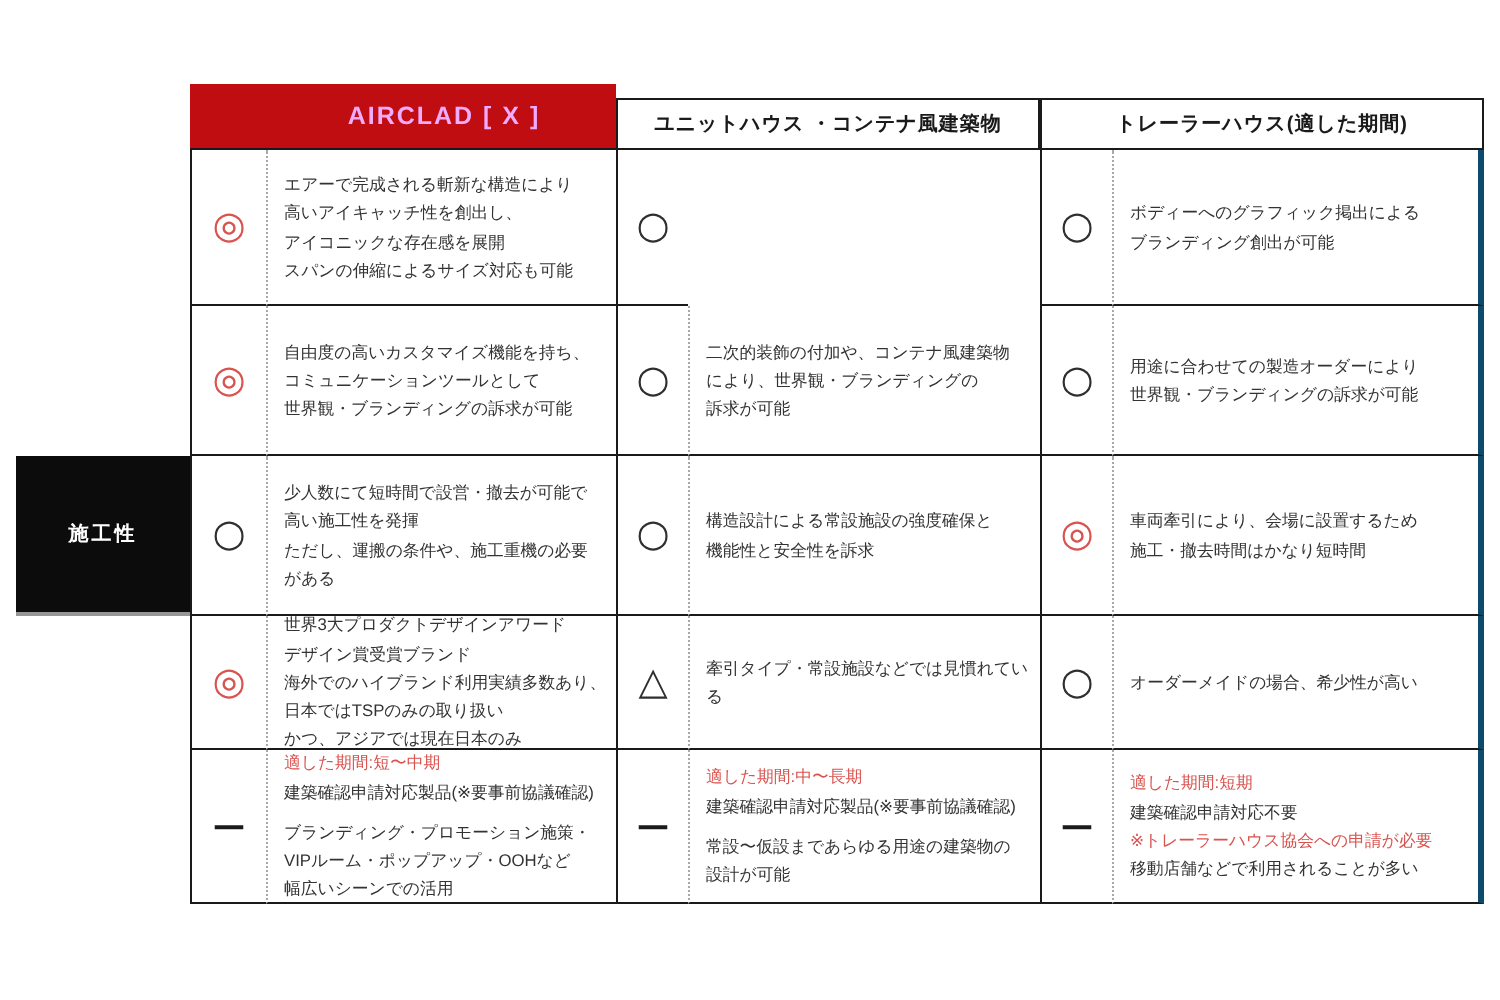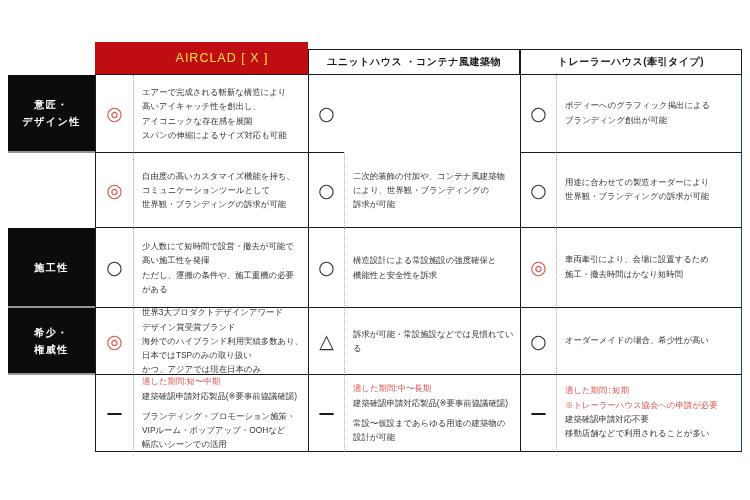--- a/index.html
+++ b/index.html
@@ -14,22 +14,22 @@
     grid-template-rows:33px 78px 75px 80px 67px 77px;
   }
   
   .c1{grid-column:1}.c2{grid-column:2}.c3{grid-column:3}.c4{grid-column:4}
   .c5{grid-column:5}.c6{grid-column:6}.c7{grid-column:7}
   .h23{grid-column:2 / span 2}.h45{grid-column:4 / span 2}.h67{grid-column:6 / span 2}
   .r1{grid-row:1}.r2{grid-row:2}.r3{grid-row:3}.r4{grid-row:4}.r5{grid-row:5}.r6{grid-row:6}
 
   
   .hdr-red{
-    background:#c00d12;color:#fde047;display:flex;align-items:center;justify-content:center;
-    font-weight:normal;font-size:12.5px;letter-spacing:1px;border-bottom:1px solid #1a1a1a;padding-left:41px;
+    background:#c00d12;color:#f0abfc;display:flex;align-items:center;justify-content:center;
+    font-weight:bold;font-size:12.5px;letter-spacing:1px;border-bottom:1px solid #1a1a1a;padding-left:41px;
   }
   .hdr-white{
     margin-top:7px;background:#ffffff;border:1px solid #1a1a1a;
     display:flex;align-items:center;justify-content:center;
     font-weight:bold;font-size:10px;color:#1a1a1a;letter-spacing:.5px;
   }
 
   
   .label{
     background:#0c0c0c;color:#ffffff;display:flex;align-items:center;justify-content:center;
@@ -45,35 +45,33 @@
     font-family:"DejaVu Sans",sans-serif;font-size:19px;line-height:1;
   }
   .sym.dash{font-weight:bold;font-size:16px;}
 
   
   .txt{
     background:#ffffff;border-left:1px dotted #a8a8a8;border-bottom:1px solid #1a1a1a;
     padding:5px 3px 5px 8px;display:flex;flex-direction:column;justify-content:center;
     font-size:8.4px;line-height:1.7;color:#333333;white-space:pre-line;overflow:hidden;
   }
-  .txt.edge{border-right:1px solid #0c4a6e;font-family:Liberation Mono, monospace;}
+  .txt.edge{border-right:3px solid #0c4a6e;}
   .line{white-space:pre-line;}
   .line.gap{margin-top:6px;}
 </style>
 </head>
 <body>
 
 <div class="grid">
 
   <div class="hdr-red r1 h23">AIRCLAD [ X ]</div>
   <div class="hdr-white r1 h45">ユニットハウス ・コンテナ風建築物</div>
-  <div class="hdr-white r1 h67">トレーラーハウス(牽引タイプ)</div>
+  <div class="hdr-white r1 h67">トレーラーハウス(適した期間)</div>
 
-  <div class="label r2 c1">意匠・
-デザイン性</div>
   <div class="sym r2 c2" style="color:#d9534f">◎</div>
   <div class="txt r2 c3">エアーで完成される斬新な構造により
 高いアイキャッチ性を創出し、
 アイコニックな存在感を展開
 スパンの伸縮によるサイズ対応も可能</div>
   <div class="sym r2 c4" style="color:#2f2f2f">○</div>
   <div class="sym r2 c6" style="color:#2f2f2f">○</div>
   <div class="txt edge r2 c7">ボディーへのグラフィック掲出による
 ブランディング創出が可能</div>
 
@@ -95,30 +93,28 @@
 高い施工性を発揮
 ただし、運搬の条件や、施工重機の必要
 がある</div>
   <div class="sym r4 c4" style="color:#2f2f2f">○</div>
   <div class="txt r4 c5">構造設計による常設施設の強度確保と
 機能性と安全性を訴求</div>
   <div class="sym r4 c6" style="color:#d9534f">◎</div>
   <div class="txt edge r4 c7">車両牽引により、会場に設置するため
 施工・撤去時間はかなり短時間</div>
 
-  <div class="label r5 c1">希少・
-権威性</div>
   <div class="sym r5 c2" style="color:#d9534f">◎</div>
   <div class="txt r5 c3">世界3大プロダクトデザインアワード
 デザイン賞受賞ブランド
 海外でのハイブランド利用実績多数あり、
 日本ではTSPのみの取り扱い
 かつ、アジアでは現在日本のみ</div>
   <div class="sym r5 c4" style="color:#2f2f2f">△</div>
-  <div class="txt r5 c5">訴求が可能・常設施設などでは見慣れている</div>
+  <div class="txt r5 c5">牽引タイプ・常設施設などでは見慣れている</div>
   <div class="sym r5 c6" style="color:#2f2f2f">○</div>
   <div class="txt edge r5 c7">オーダーメイドの場合、希少性が高い</div>
 
   <div class="sym dash r6 c2" style="color:#1a1a1a">—</div>
   <div class="txt r6 c3">
     <div class="line" style="color:#d9534f">適した期間:短〜中期</div>
     <div class="line" style="color:#333333">建築確認申請対応製品(※要事前協議確認)</div>
     <div class="line gap" style="color:#333333">ブランディング・プロモーション施策・
 VIPルーム・ポップアップ・OOHなど
 幅広いシーンでの活用</div>
@@ -126,18 +122,18 @@
   <div class="sym dash r6 c4" style="color:#1a1a1a">—</div>
   <div class="txt r6 c5">
     <div class="line" style="color:#d9534f">適した期間:中〜長期</div>
     <div class="line" style="color:#333333">建築確認申請対応製品(※要事前協議確認)</div>
     <div class="line gap" style="color:#333333">常設〜仮設まであらゆる用途の建築物の
 設計が可能</div>
   </div>
   <div class="sym dash r6 c6" style="color:#1a1a1a">—</div>
   <div class="txt edge r6 c7">
     <div class="line" style="color:#d9534f">適した期間:短期</div>
+    <div class="line" style="color:#333333">建築確認申請対応不要</div>
     <div class="line" style="color:#d9534f">※トレーラーハウス協会への申請が必要</div>
-    <div class="line" style="color:#333333">建築確認申請対応不要</div>
     <div class="line" style="color:#333333">移動店舗などで利用されることが多い</div>
   </div>
 
 </div>
 
 </body></html>

